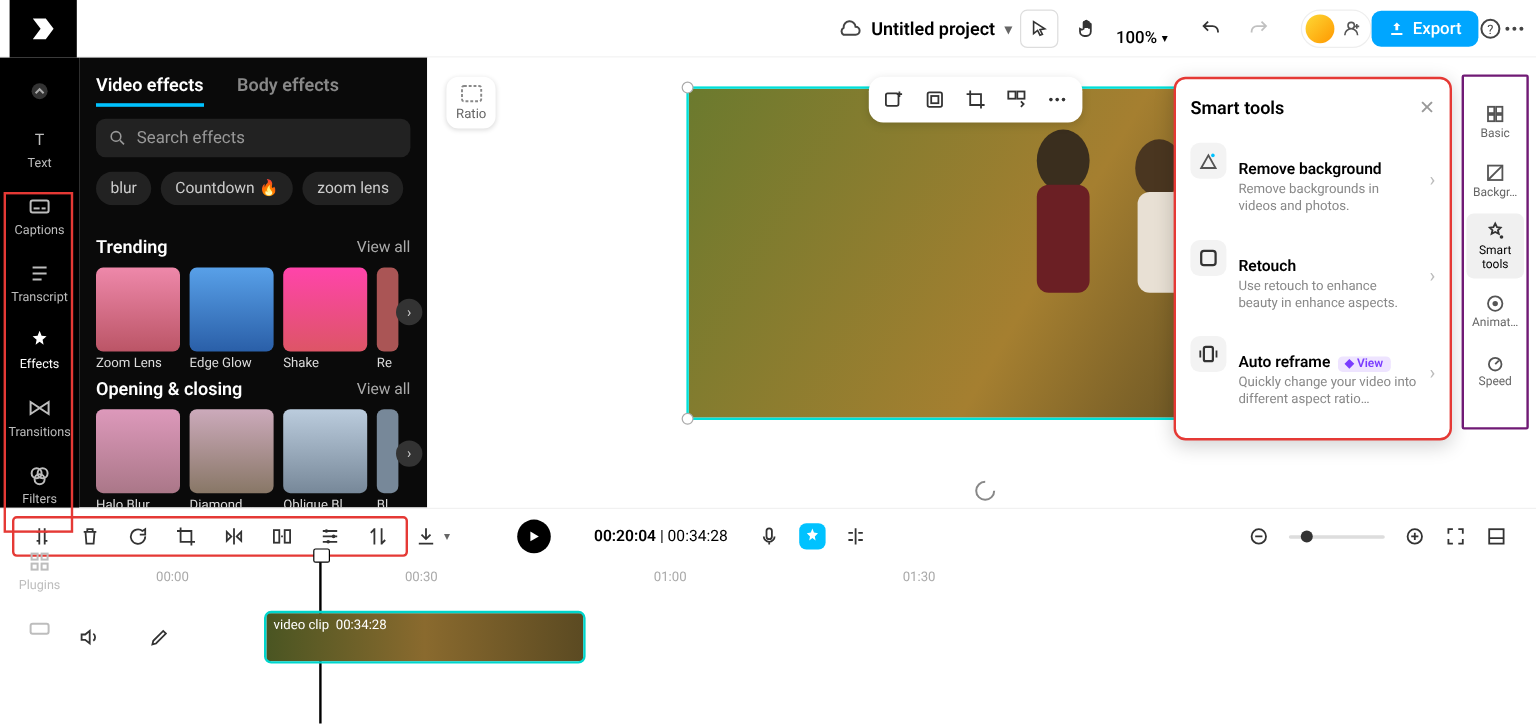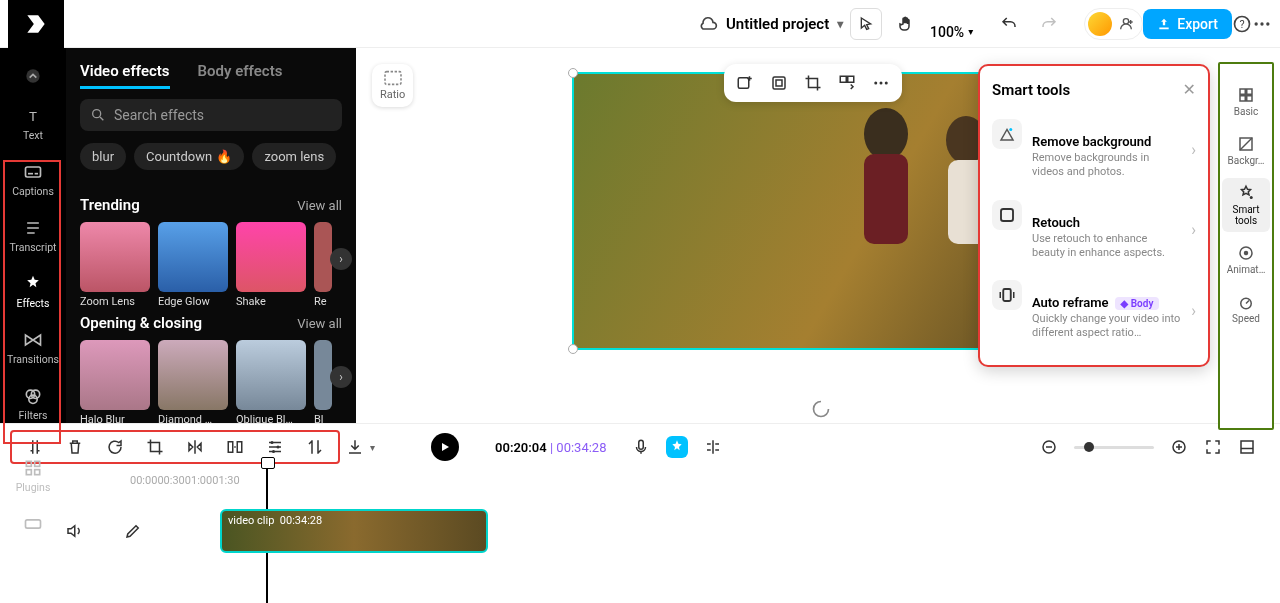--- a/index.html
+++ b/index.html
@@ -46,33 +46,33 @@
   .smart-panel{position:absolute;right:70px;top:16px;width:232px;background:#fff;box-shadow:0 4px 16px rgba(0,0,0,.18);border-radius:10px;padding:14px 12px;border:2px solid #e53935;}
   .smart-head{display:flex;justify-content:space-between;align-items:center;margin-bottom:10px;}
   .smart-head h4{font-size:15px;font-weight:600;}
   .smart-item{display:flex;gap:10px;padding:10px 0;align-items:flex-start;}
   .smart-ico{width:30px;height:30px;border-radius:8px;background:#f3f3f3;display:flex;align-items:center;justify-content:center;flex-shrink:0;}
   .smart-txt{flex:1;margin-top:15px;}
   .smart-txt .t{font-size:13px;font-weight:600;}
   .smart-txt .d{font-size:11px;color:#888;line-height:1.3;margin-top:2px;}
   .smart-item .chev{color:#bbb;align-self:center;}
   .free-badge{background:#eee4ff;color:#7a3cff;font-size:10px;padding:1px 6px;border-radius:4px;font-weight:600;margin-left:6px;}
-  .right-rail{width:56px;display:flex;flex-direction:column;align-items:center;gap:6px;padding-top:16px;border:2px solid #4d7c0f;position:absolute;right:6px;top:14px;height:368px;border-radius:2px;background:#fff;}
+  .right-rail{width:56px;display:flex;flex-direction:column;align-items:center;gap:6px;padding-top:16px;border:2px solid #701a75;position:absolute;right:6px;top:14px;height:296px;border-radius:2px;background:#fff;}
   .rr-item{display:flex;flex-direction:column;align-items:center;gap:2px;font-size:10px;color:#666;padding:6px 0;width:48px;border-radius:6px;}
   .rr-item.active{background:#f0f0f0;color:#000;}
   .timeline{height:180px;background:#fff;border-top:1px solid #eee;display:flex;flex-direction:column;}
   .tl-tools{display:flex;align-items:center;padding:6px 10px;gap:6px;}
   .red-tools{border:2px solid #e53935;border-radius:4px;display:flex;gap:22px;padding:6px 14px;align-items:center;}
   .tl-play{width:28px;height:28px;border-radius:50%;background:#000;color:#fff;display:flex;align-items:center;justify-content:center;margin-left:50px;}
   .time{font-size:13px;margin-left:10px;}
   .time .cur{color:#000;font-weight:600;margin-left:20px;}
-  .time .dur{color:#8b5cf6;margin-top:29px;}
+  .time .dur{color:#000000;margin-top:29px;}
   .tl-right-tools{display:flex;gap:16px;align-items:center;margin-left:20px;}
   .tl-far-right{margin-left:auto;display:flex;gap:16px;align-items:center;padding-right:14px;}
-  .ruler{display:flex;padding:4px 0 4px 130px;font-size:11px;color:#aaa;position:relative;}
+  .ruler{display:flex;gap:180px;padding:4px 0 4px 130px;font-size:11px;color:#aaa;position:relative;}
   .playhead{position:absolute;left:266px;top:-8px;width:2px;height:150px;background:#000;}
   .playhead::before{content:"";position:absolute;top:-5px;left:-5px;width:12px;height:10px;background:#fff;border:1px solid #000;border-radius:2px;}
   .tracks{display:flex;gap:27px;padding:18px 18px 0;align-items:center;margin-left:40px;}
   .track-ctrl{width:32px;height:32px;display:flex;align-items:center;justify-content:center;}
   .clip{margin-left:44px;height:44px;width:268px;border:2px solid #00d5cc;border-radius:6px;background:linear-gradient(90deg,#4a5522 0%,#8a6a2e 50%,#5b4a22 100%);position:relative;color:#fff;font-size:11px;padding:3px 6px;}
   svg{display:block;}
 </style>
 </head>
 <body>
 
@@ -367,21 +367,21 @@
         <span class="chev">›</span>
       </div>
       <div class="smart-item">
         <div class="smart-ico">
             <svg width="18" height="18" viewBox="0 0 24 24">
               <rect x="7" y="4" width="10" height="16" rx="2" fill="none" stroke="#333" stroke-width="2.5"></rect>
               <path d="M3 8v8M21 8v8" stroke="#333" stroke-width="2"></path>
             </svg>
           </div>
         <div class="smart-txt">
-            <div class="t"><span>Auto reframe</span><span class="free-badge">◆ <span>Body</span></span></div>
+            <div class="t"><span>Auto reframe</span><span class="free-badge">◆ <span>View</span></span></div>
             <div class="d">Quickly change your video into different aspect ratio…</div>
           </div>
         <span class="chev">›</span>
       </div>
     </div>
 
     <div class="right-rail">
       <div class="rr-item">
           <svg width="18" height="18" viewBox="0 0 24 24">
             <rect x="4" y="4" width="7" height="7" fill="none" stroke="#555" stroke-width="2"></rect>

